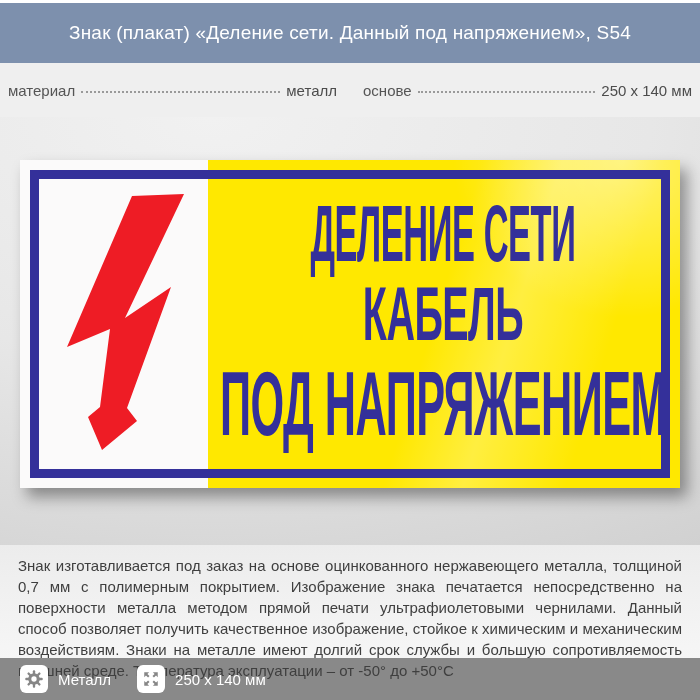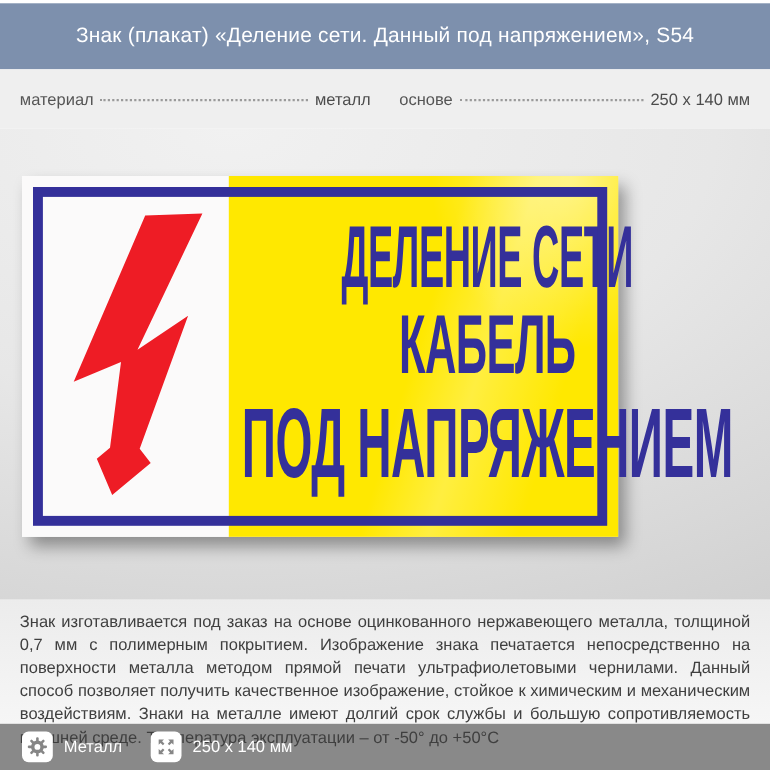--- a/index.html
+++ b/index.html
@@ -6,30 +6,30 @@
   .page{position:relative;width:700px;height:700px;overflow:hidden;
         font-family:"Liberation Sans",sans-serif;background:#fff;}
 
   
   .topstrip{height:3px;background:#fff;}
   .header{height:60px;background:#7d90ad;display:flex;align-items:center;justify-content:center;}
   .header-title{color:#fff;font-size:19px;letter-spacing:.2px;}
 
   
   .specs{height:54px;background:#efefef;display:flex;align-items:center;
-         padding:0 18px;gap:26px;box-sizing:border-box;}
+         padding:0 8px;gap:26px;box-sizing:border-box;}
   .spec-row{flex:1;display:flex;align-items:baseline;font-size:15px;color:#555;}
   .spec-label{white-space:nowrap;}
   .spec-value{white-space:nowrap;color:#4c4c4c;}
   .leader{flex:1;border-bottom:2px dotted #9a9a9a;margin:0 6px;transform:translateY(-3px);}
 
   
   .figure{position:relative;height:428px;
           background:radial-gradient(140% 130% at 30% 0%,#f1f1f1 0%,#e7e7e7 45%,#cdcdcd 100%);}
-  .sign-card{position:absolute;left:20px;top:43px;width:542px;height:328px;background:#fdfdfd;
+  .sign-card{position:absolute;left:20px;top:43px;width:660px;height:328px;background:#fdfdfd;
              box-shadow:7px 9px 14px rgba(0,0,0,.38);}
   .panel-white{position:absolute;left:0;top:0;bottom:0;width:188px;background:#fbfafa;}
   .panel-yellow{position:absolute;left:188px;top:0;bottom:0;right:0;background:#ffe800;overflow:hidden;}
   .panel-yellow::after{content:"";position:absolute;inset:0;
       background:
         radial-gradient(60% 80% at 88% 0%,rgba(255,255,255,.45),rgba(255,255,255,0) 60%),
         linear-gradient(107deg,rgba(255,255,255,0) 48%,rgba(255,255,230,.28) 62%,rgba(255,255,255,0) 80%);}
   .sign-border{position:absolute;inset:10px;border:9px solid #34309a;pointer-events:none;z-index:3;}
   .bolt-svg{position:absolute;left:0;top:0;z-index:2;}
   .sign-text{position:absolute;left:188px;top:0;width:470px;height:328px;z-index:2;}

